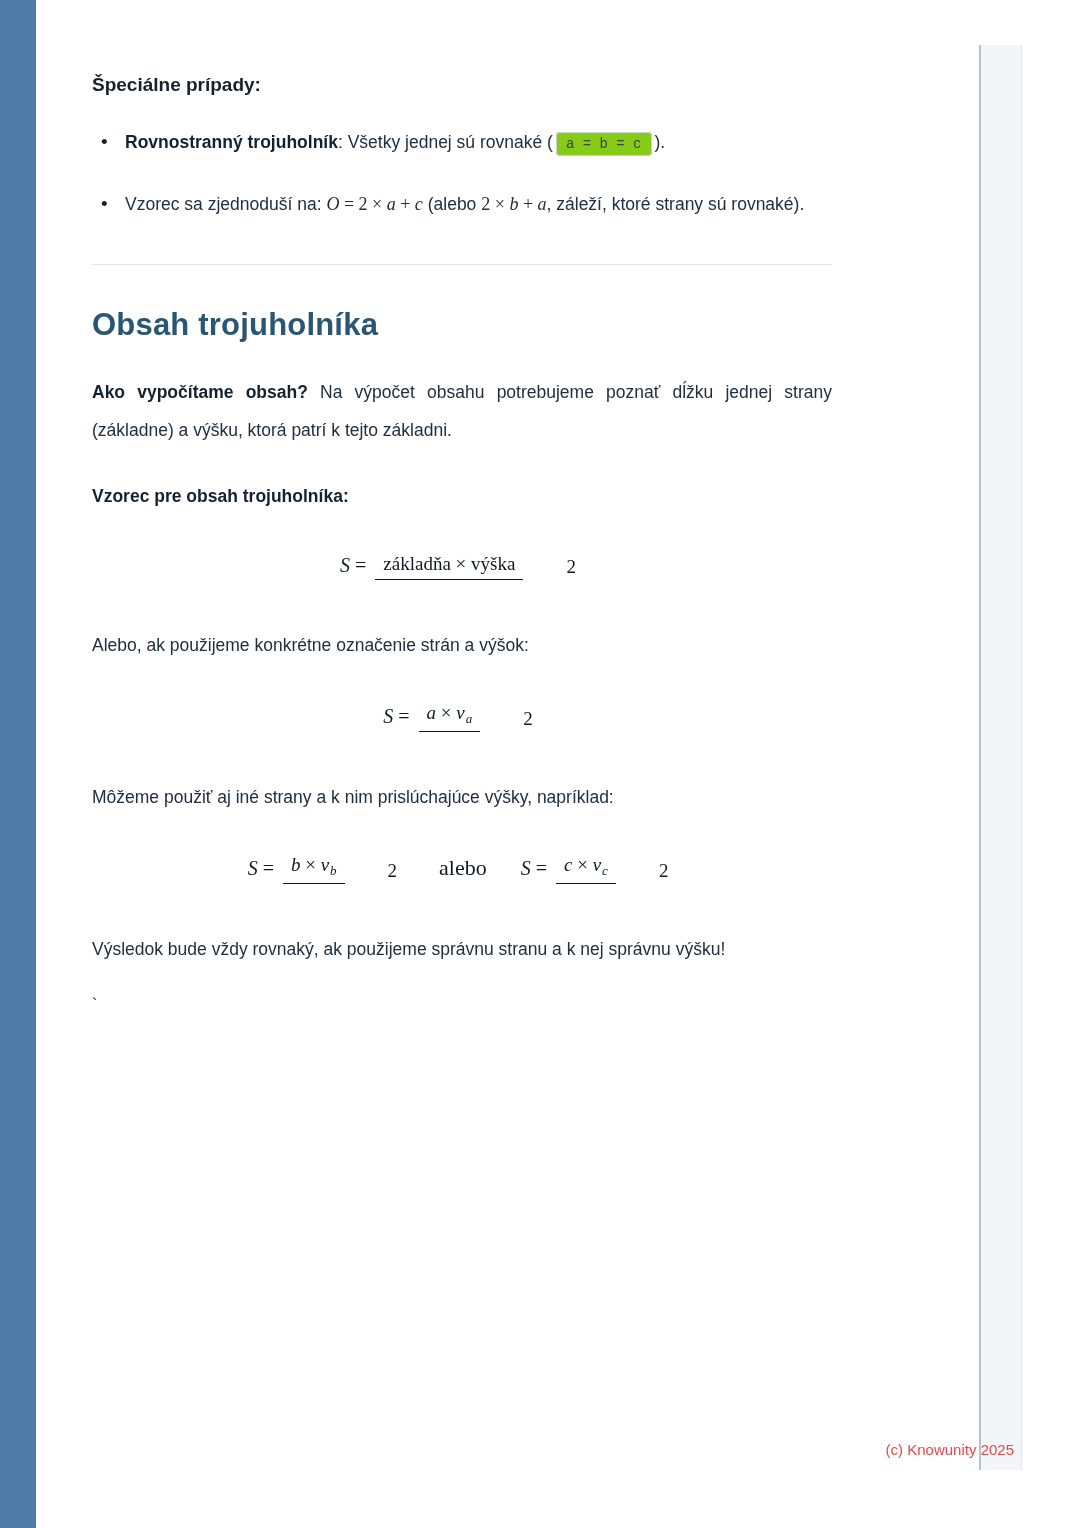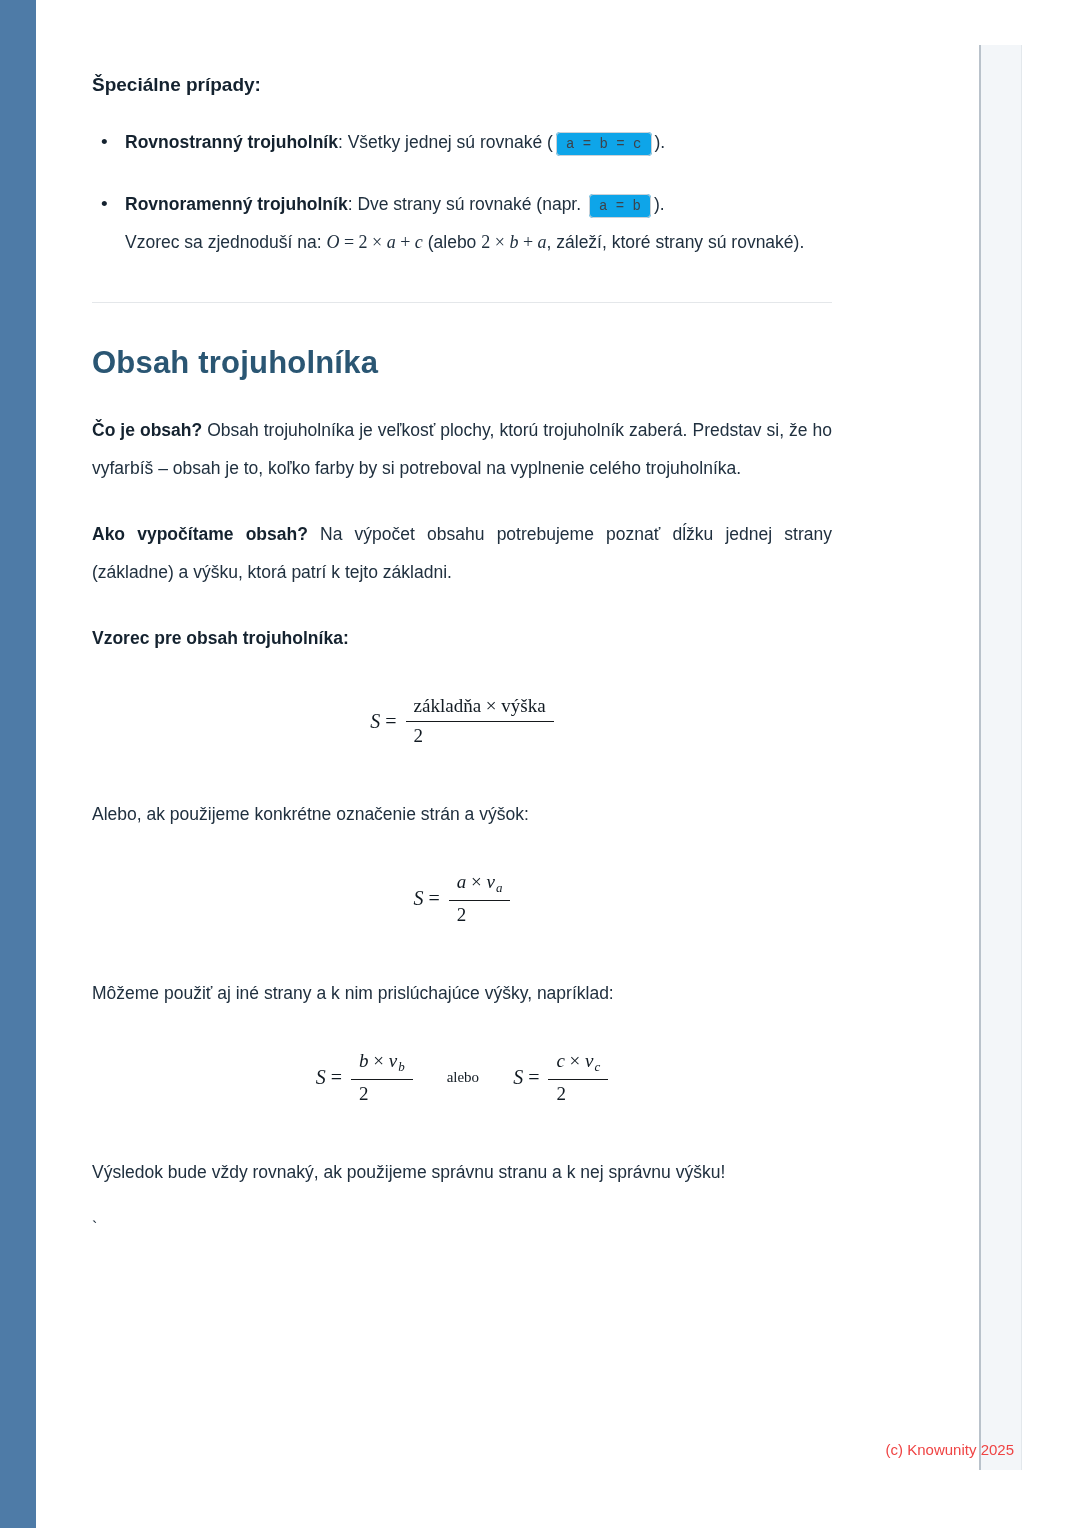--- a/index.html
+++ b/index.html
@@ -48,21 +48,21 @@
   ul.cases li::before {
     content:"•";
     position:absolute; left:9px; top:0;
     font-size:19px; color:#14222f;
   }
   ul.cases strong { color:#14222f; }
 
   .chip {
     font-family:"Liberation Mono", monospace;
     font-size:14px;
-    background:#0ea5e9;
+    background:#84cc16;
     border:1px solid #cdd2d7;
     border-radius:4px;
     padding:3px 9px;
     color:#3c434b;
     white-space:nowrap;
     margin:0 3px;
   }
 
   .mser { font-family:"Liberation Serif", serif; font-size:18px; font-style:normal; }
   .mvar { font-family:"Liberation Serif", serif; font-size:18px; font-style:italic; }
@@ -96,31 +96,31 @@
     margin:36px 0 46px 0;
     gap:34px;
   }
   .formula {
     display:inline-flex; align-items:center;
     font-family:"Liberation Serif", serif;
     color:#111a22;
   }
   .formula .lhs { font-size:20px; font-style:italic; }
   .formula .eq  { font-size:20px; font-style:normal; white-space:pre; }
-  .frac { display:inline-flex; flex-direction:column; align-items:flex-start; margin-left:4px; }
+  .frac { display:inline-flex; flex-direction:row; align-items:flex-end; margin-left:4px;gap:35px; }
   .frac .num, .frac .den {
     padding:2px 8px; font-size:19px; text-align:center;
     font-family:"Liberation Serif", serif;
   }
   .frac .num { border-bottom:1.5px solid #16191c; padding-bottom:4px; }
   .frac .den { padding-top:3px; }
   .fv { font-style:italic; }
   .fn { font-style:normal; white-space:pre; }
   .msub { font-size:13px; font-style:italic; vertical-align:-4px; margin-left:1px; }
-  .fsep { font-family:"Liberation Serif", serif; font-size:15px; color:#111a22; }
+  .fsep { font-family:"Liberation Serif", serif; font-size:22px; color:#111a22; }
 
   .tick { font-size:16px; color:#20303f; margin-top:18px; }
 
   .page-footer {
     position:absolute; right:66px; bottom:70px;
     font-size:15px; color:#ef4444;margin-left:15px;
   }
 </style>
 </head>
 <body>
@@ -133,35 +133,29 @@
   <h3 class="sec">Špeciálne prípady:</h3>
 
   <ul class="cases">
     <li>
       <div>
         <strong>Rovnostranný trojuholník</strong><span>: Všetky jednej sú rovnaké (</span><code class="chip">a = b = c</code><span>).</span>
       </div>
     </li>
     <li>
       <div>
-        <strong>Rovnoramenný trojuholník</strong><span>: Dve strany sú rovnaké (napr. </span><code class="chip">a = b</code><span>).</span>
-      </div>
-      <div>
         <span>Vzorec sa zjednoduší na: </span><span class="mvar">O</span><span class="mser"> = 2 × </span><span class="mvar">a</span><span class="mser"> + </span><span class="mvar">c</span><span> (alebo </span><span class="mser">2 × </span><span class="mvar">b</span><span class="mser"> + </span><span class="mvar">a</span><span>, záleží, ktoré strany sú rovnaké).</span>
       </div>
     </li>
   </ul>
 
   <hr class="divider">
 
   <h1 class="area-title">Obsah trojuholníka</h1>
 
-  <p class="body">
-    <strong>Čo je obsah?</strong><span> Obsah trojuholníka je veľkosť plochy, ktorú trojuholník zaberá. Predstav si, že ho vyfarbíš – obsah je to, koľko farby by si potreboval na vyplnenie celého trojuholníka.</span>
-  </p>
 
   <p class="body">
     <strong>Ako vypočítame obsah?</strong><span> Na výpočet obsahu potrebujeme poznať dĺžku jednej strany (základne) a výšku, ktorá patrí k tejto základni.</span>
   </p>
 
   <p class="body label">Vzorec pre obsah trojuholníka:</p>
 
   <div class="formula-row">
     <span class="formula">
       <span class="lhs">S</span>

